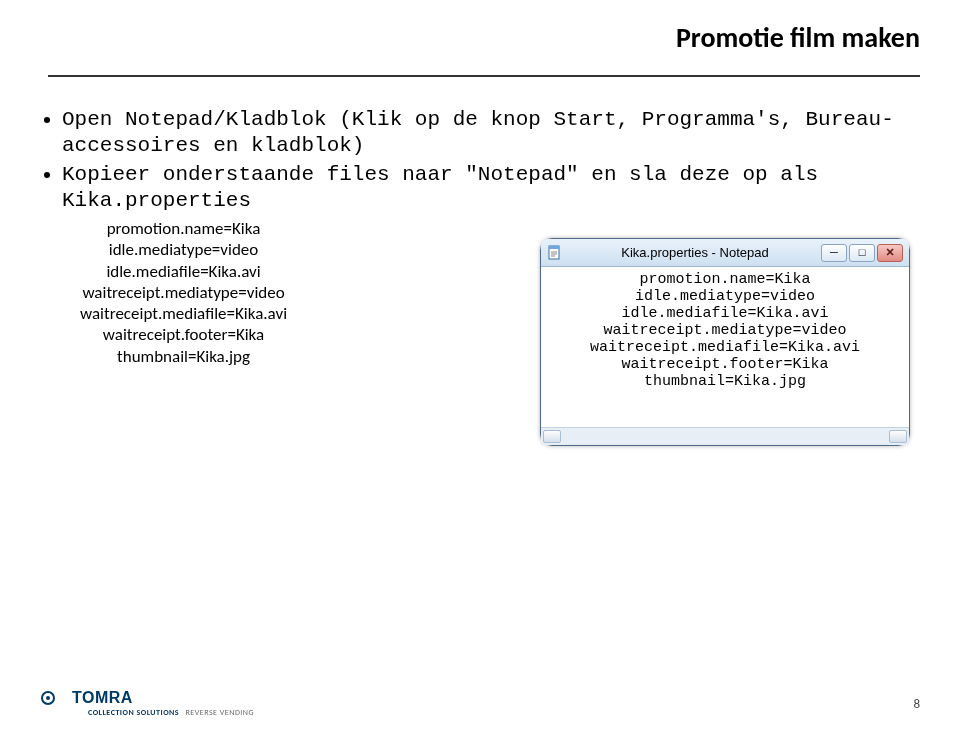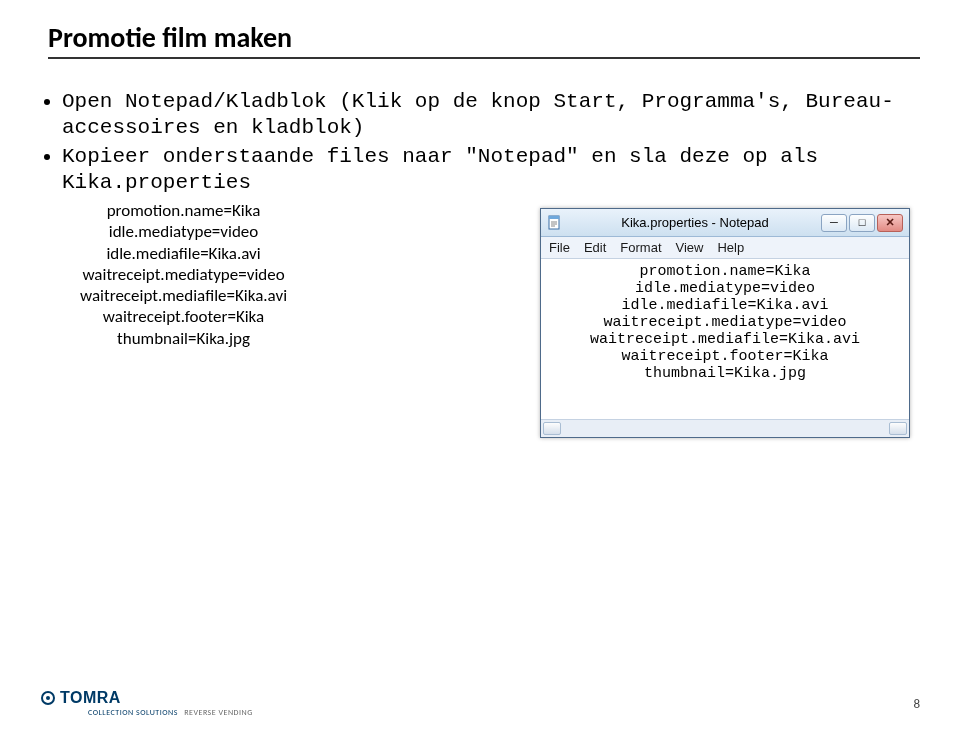--- a/index.html
+++ b/index.html
@@ -17,21 +17,22 @@
     padding: 20px 40px 0 40px;
     position: relative;
     height: 100%;
   }
   .title {
     font-size: 28px;
     font-weight: bold;
     color: #000;
     margin: 0 0 4px 8px;
     border-bottom: 2px solid #333;
-    padding-bottom: 2px;
+    padding-bottom: 20px;
+    text-align: right;
   }
   .content {
     margin-top: 30px;
   }
   ul.bullets {
     list-style: disc;
     padding-left: 22px;
     margin: 0;
   }
   ul.bullets > li {
@@ -53,25 +54,26 @@
     gap: 20px;
     text-align: center;
   }
   .layout-left { flex: 0 0 auto; }
   .layout-right { margin-left: auto; padding-right: 10px; padding-top: 10px; }
 
   
   .notepad-window {
     width: 370px;
     border: 1px solid #4e6a8a;
-    border-radius: 0;
+    border-radius: 12px;
     background: linear-gradient(#eaf3fb, #cfe2f1);
     box-shadow: 0 0 4px rgba(0,0,0,0.3);
     font-family: "Segoe UI", Tahoma, sans-serif;
     font-size: 13px;
+    margin-top: 12px;
   }
   .np-titlebar {
     display: flex;
     align-items: center;
     height: 28px;
     padding: 0 6px;
     background: linear-gradient(#e9f2fb, #cde0f0);
     border-top-left-radius: 6px;
     border-top-right-radius: 6px;
     border-bottom: 1px solid #9db9d6;
@@ -154,31 +156,31 @@
     justify-content:space-between;
   }
   .logo-block { display:flex; align-items:center; gap:8px; }
   .tomra-logo { display:flex; flex-direction:column; }
   .tomra-name {
     font-family: Arial, sans-serif;
     font-weight: bold;
     font-size: 16px;
     color: #003a66;
     letter-spacing: 0.5px;
-    display:flex; align-items:center; gap:4px;
+    display:flex; align-items:center; gap:16px;
   }
   .tomra-icon {
     width:16px; height:16px;
     display:inline-block;
   }
   .tomra-sub {
     font-size: 8px;
     letter-spacing: 0.5px;
   }
-  .tomra-sub .cs { color:#003a66; font-weight:normal;padding-left:48px; }
+  .tomra-sub .cs { color:#003a66; font-weight:bold;padding-left:48px; }
   .tomra-sub .rv { color:#666; margin-left:4px; }
   .pagenum {
     font-size: 13px;
     color:#444;
   }
 </style>
 </head>
 <body>
 
 <div class="slide">
@@ -221,27 +223,20 @@
                   <span>─</span>
                 </div>
               <div class="np-btn">
                   <span>□</span>
                 </div>
               <div class="np-btn close">
                   <span>✕</span>
                 </div>
             </div>
           </div>
-          <div class="np-menubar">
-            <span>File</span>
-            <span>Edit</span>
-            <span>Format</span>
-            <span>View</span>
-            <span>Help</span>
-          </div>
           <div class="np-client">
             <div class="np-textarea">promotion.name=Kika
 idle.mediatype=video
 idle.mediafile=Kika.avi
 waitreceipt.mediatype=video
 waitreceipt.mediafile=Kika.avi
 waitreceipt.footer=Kika
 thumbnail=Kika.jpg</div>
           </div>
           <div class="np-scroll-h"></div>

